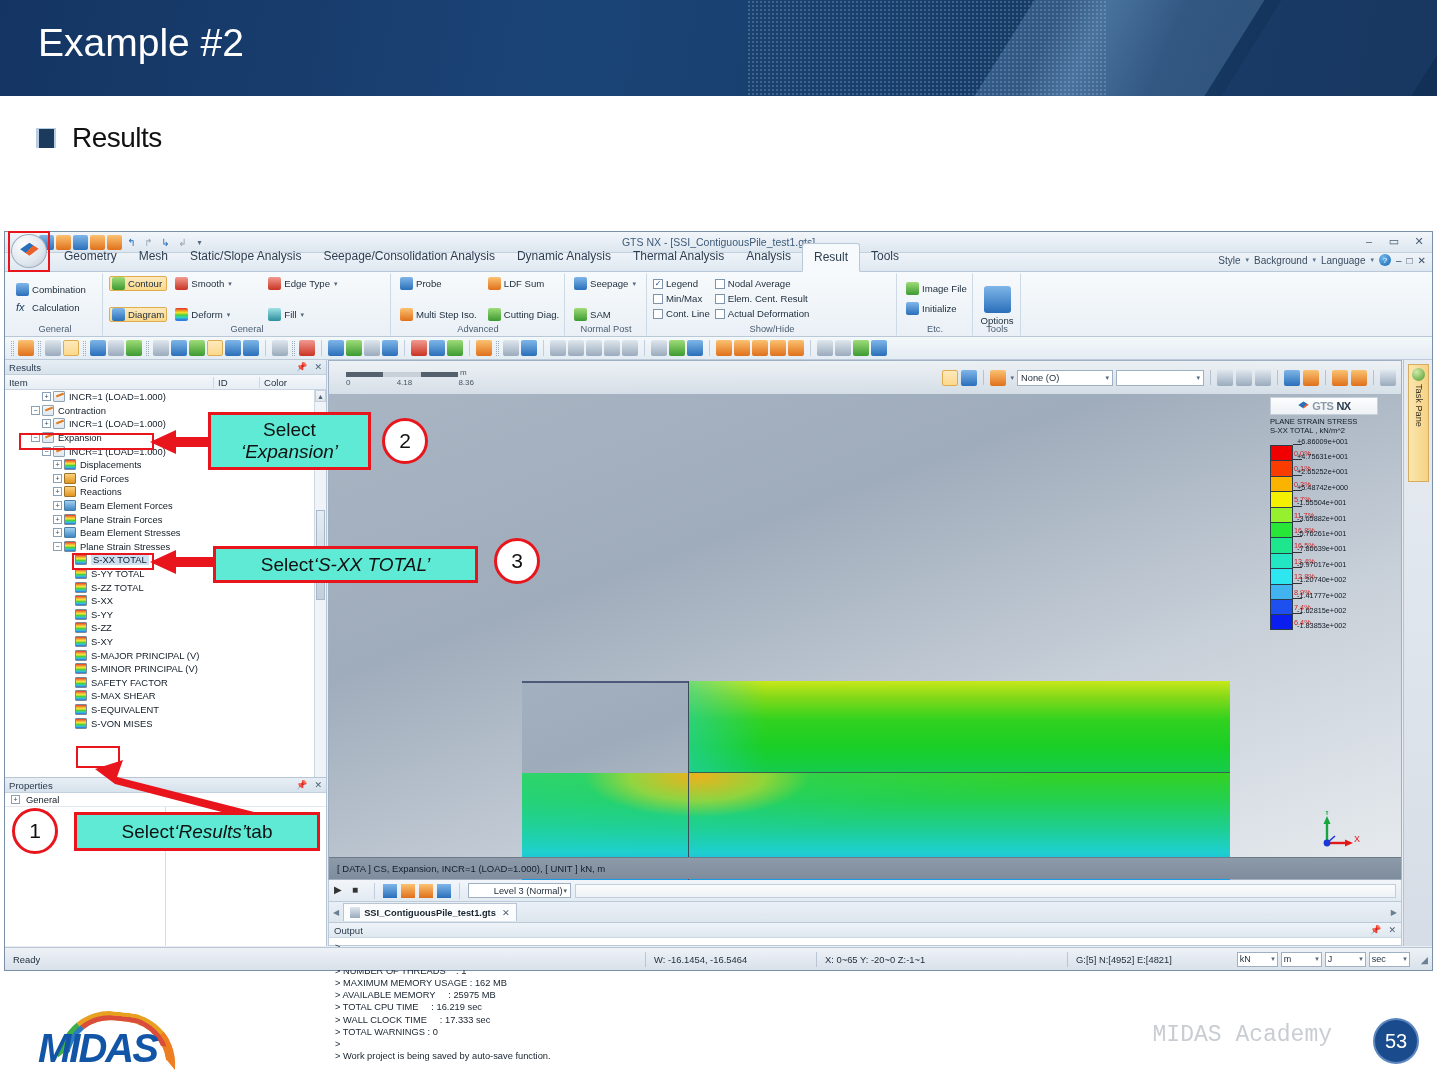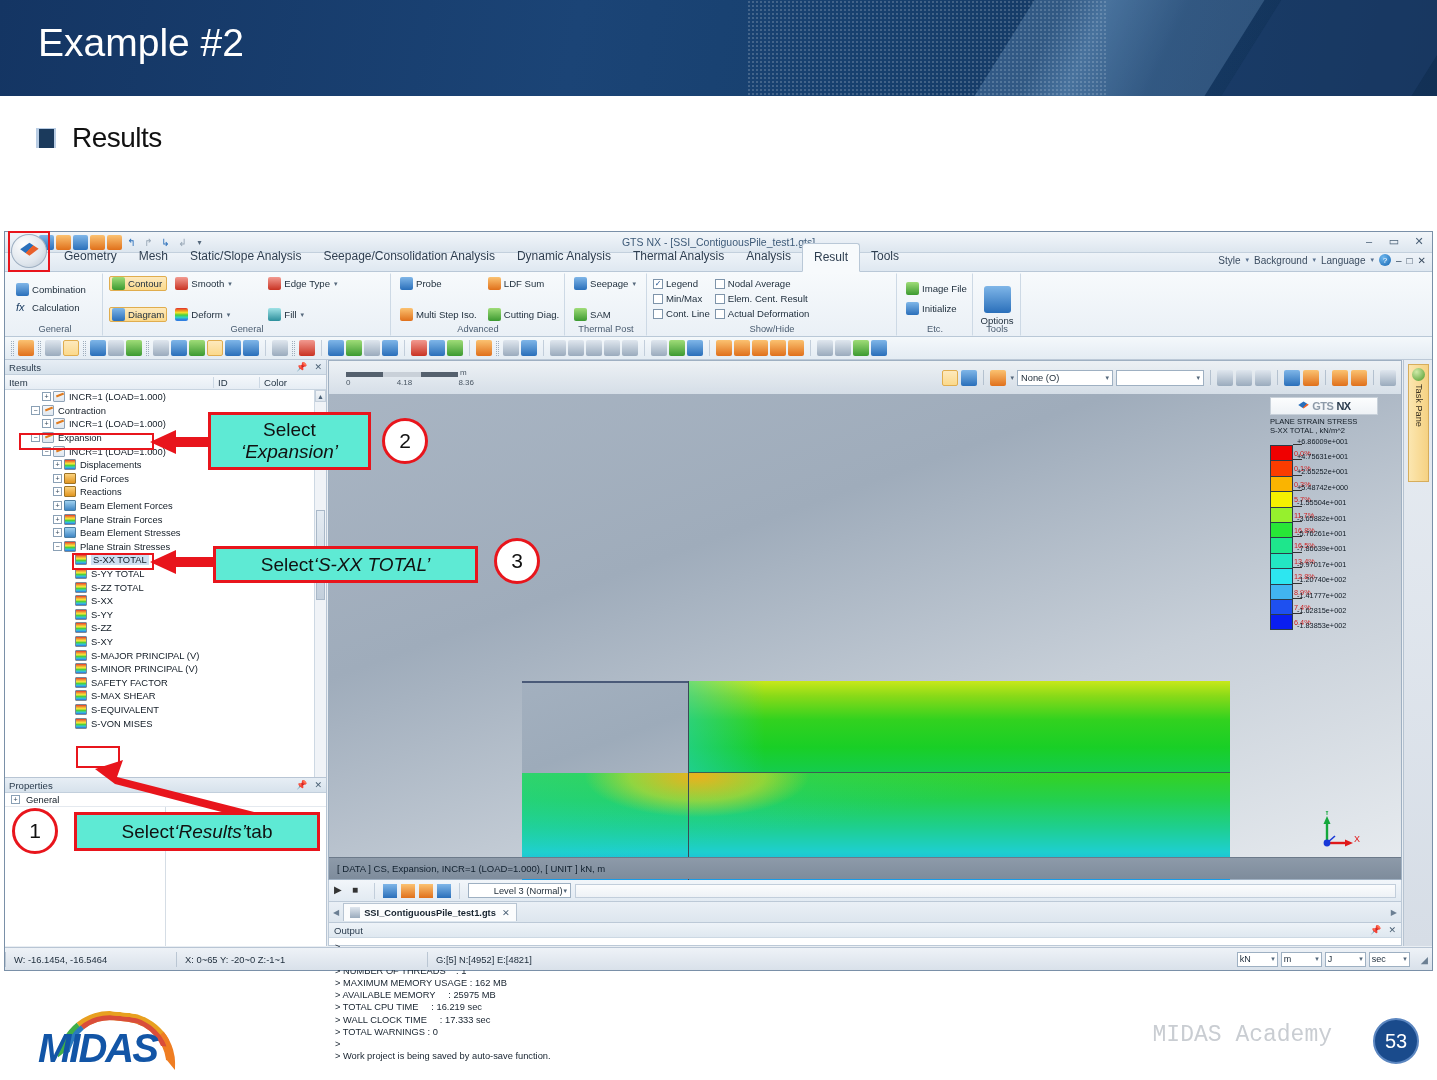--- a/index.html
+++ b/index.html
@@ -563,21 +563,21 @@
             <span class="ricon ic-green"></span>
             <span>SAM</span>
           </div>
           <div class="ritem">
             <span class="ricon ic-blue"></span>
             <span>History</span>
             <span class="caret">▾</span>
           </div>
         </div>
       </div>
-      <div class="rgroup-title">Thermal Post</div>
+      <div class="rgroup-title">Normal Post</div>
     </div>
 
     <div class="rgroup" style="width:250px;">
       <div class="rgroup-body">
         <div class="rcol" style="gap:4px;padding-top:2px;">
           <label class="cb">
             <span class="cbbox">✓</span>
             <span>Legend</span>
           </label>
           <label class="cb">
@@ -1100,20 +1100,21 @@
 &gt; MAXIMUM MEMORY USAGE : 162 MB
 &gt; AVAILABLE MEMORY     : 25975 MB
 &gt; TOTAL CPU TIME     : 16.219 sec
 &gt; WALL CLOCK TIME     : 17.333 sec
 &gt; TOTAL WARNINGS : 0
 &gt;
 &gt; Work project is being saved by auto-save function.</div>
   </div>
 
   <div id="statusbar">
+    <div class="sb-cell" style="width:640px;">Ready</div>
     <div class="sb-div"></div>
     <div class="sb-cell" style="width:170px;">W: -16.1454, -16.5464</div>
     <div class="sb-div"></div>
     <div class="sb-cell" style="width:250px;">X: 0~65 Y: -20~0 Z:-1~1</div>
     <div class="sb-div"></div>
     <div class="sb-cell" style="flex:1;">G:[5] N:[4952] E:[4821]</div>
     <div class="sb-sel">
         <span>kN</span>
         <span class="caret">▾</span>
       </div>

